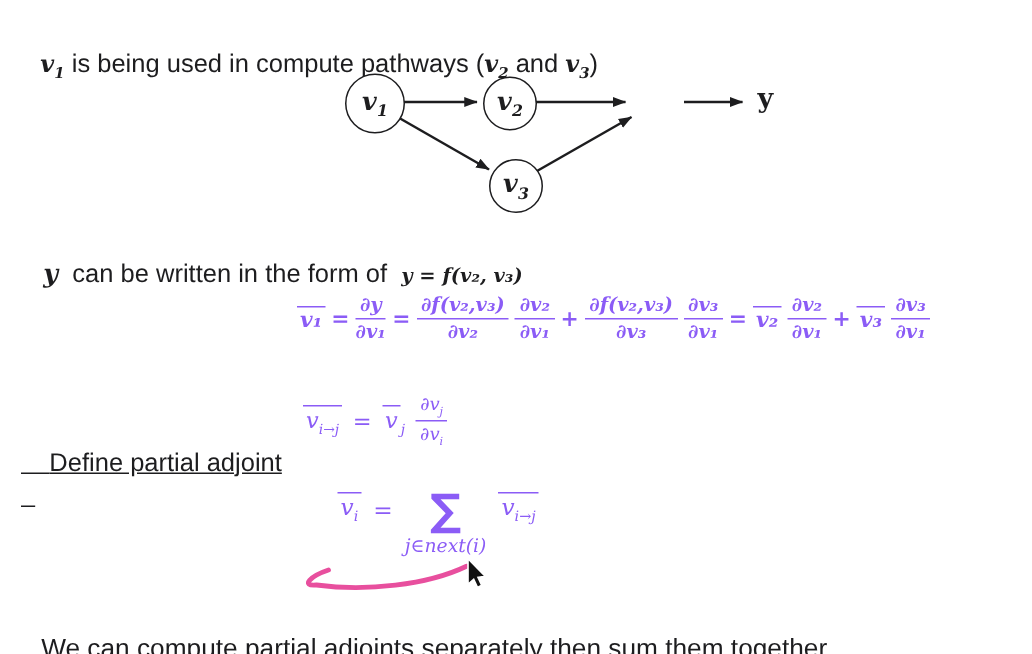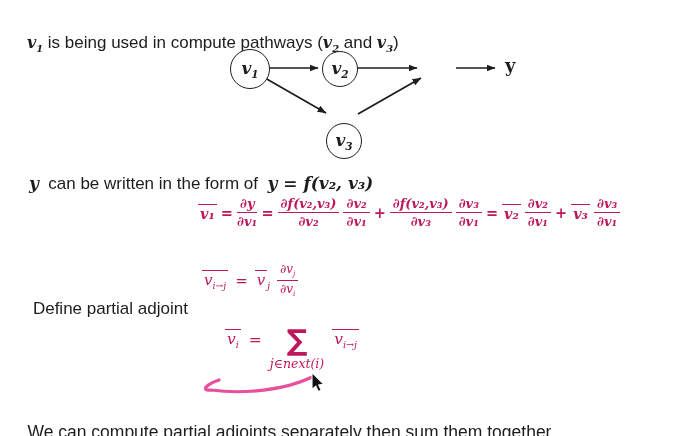--- a/index.html
+++ b/index.html
@@ -11,21 +11,21 @@
   .body-text { font-size:17px; line-height:22px; white-space:pre; }
   
   .mi { font-family:"DejaVu Serif", serif; font-style:italic; }
   .mbold { font-weight:600; }
   sub { font-size:0.62em; }
   .ovl { display:inline-block; border-top:1.4px solid currentColor; padding:1px 2px 0 2px; line-height:1.1; }
   .frac { display:inline-flex; flex-direction:column; align-items:center; line-height:1.18; vertical-align:middle; }
   .frac .num { border-bottom:1.4px solid currentColor; padding:0 3px 1px 3px; }
   .frac .den { padding-top:1px;text-align:center; }
   .meq { position:absolute; display:flex; align-items:center;
-         font-family:"DejaVu Serif", serif; font-style:italic; color:#be185d; }
+         font-family:"DejaVu Serif", serif; font-style:italic; color:#8b5cf6; }
   #eq1 { left:198px; top:196px; gap:4px; font-size:14.5px; font-weight:600; }
   #eq1 .frac { font-size:13px; }
   #defeq { left:202px; top:262px; gap:7px; font-size:15px; }
   #defeq .frac { font-size:12px; }
   #sumeq { left:200px; top:324px; gap:8px; font-size:15.5px;margin-left:25px; }
   .sigcol { display:inline-flex; flex-direction:column; align-items:center; margin-bottom:-17px; }
   .sigma { font-family:"DejaVu Sans", sans-serif; font-style:normal; font-weight:600;
            font-size:29px; line-height:32px; }
   .sigsub { font-size:12.5px; line-height:16px; }
   
@@ -61,29 +61,29 @@
   <div class="abs body-text" style="left:8px; top:10px;">
     <span class="mi mbold" style="font-size:16px;"><span>v</span><sub>1</sub></span><span> is being used in compute pathways (</span><span class="mi mbold" style="font-size:16px;"><span>v</span><sub>2</sub></span><span> and </span><span class="mi mbold" style="font-size:16px;"><span>v</span><sub>3</sub></span><span>)</span>
   </div>
 
   <div class="node" style="left:230px; top:49px;  width:38px; height:38px;">
     <span><span>v</span><sub>1</sub></span>
   </div>
   <div class="node" style="left:322px; top:51px;  width:34px; height:34px;">
     <span><span>v</span><sub>2</sub></span>
   </div>
-  <div class="node" style="left:326px; top:106px; width:34px; height:34px;margin-top:17px;">
+  <div class="node" style="left:326px; top:106px; width:34px; height:34px;">
     <span><span>v</span><sub>3</sub></span>
   </div>
   <div class="abs" id="ylabel">
     <span>y</span>
   </div>
 
   <div class="abs body-text" style="left:10px; top:150px;">
-    <span class="mi mbold" style="font-size:17px;">y</span><span>  can be written in the form of  </span><span class="mi mbold" style="font-size:17px;">y = f(v₂, v₃)</span>
+    <span class="mi mbold" style="font-size:17px;">y</span><span>  can be written in the form of  </span><span class="mi mbold" style="font-size:13px;">y = f(v₂, v₃)</span>
   </div>
 
   <div class="meq" id="eq1">
     <span class="ovl">v₁</span>
     <span>=</span>
     <span class="frac">
       <span class="num">∂y</span>
         <span class="den">∂v₁</span>
     </span>
     <span>=</span>
@@ -111,21 +111,21 @@
         <span class="den">∂v₁</span>
     </span>
     <span>+</span>
     <span class="ovl">v₃</span>
     <span class="frac">
       <span class="num">∂v₃</span>
         <span class="den">∂v₁</span>
     </span>
   </div>
 
-  <div class="abs body-text" style="left:14px; top:276px;">
+  <div class="abs body-text" style="left:14px; top:276px;text-decoration:underline;">
     <span>Define partial adjoint</span>
   </div>
 
   <div class="meq" id="defeq">
     <span class="ovl">
       <span>v</span><sub>i→j</sub>
     </span>
     <span>=</span>
     <span>
       <span class="ovl">v</span><sub>j</sub>

